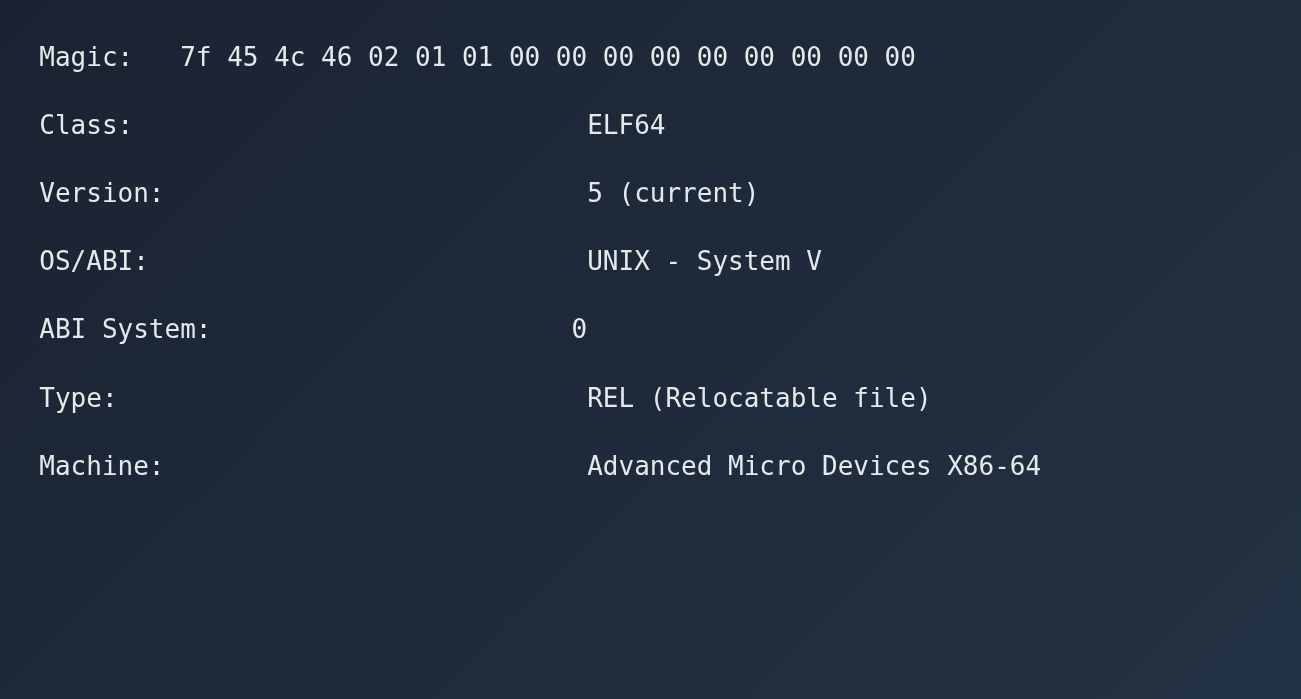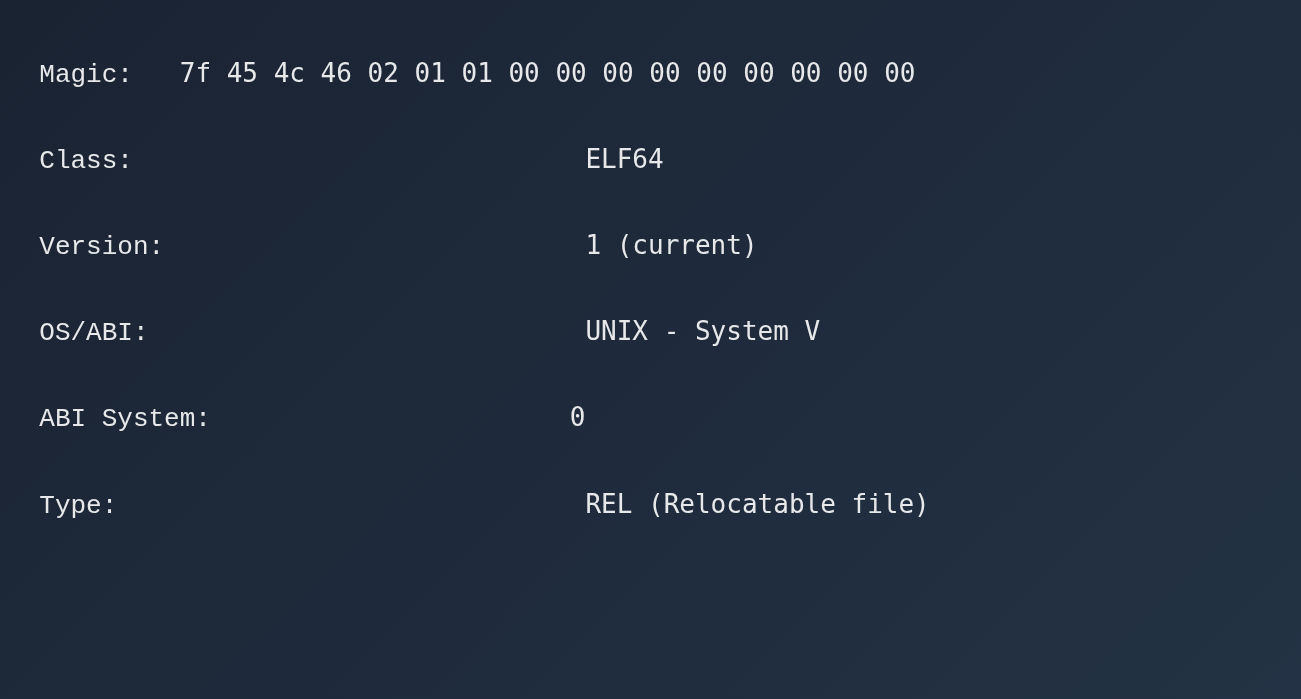--- a/index.html
+++ b/index.html
@@ -20,37 +20,36 @@
   }
   .line {
     display: block;
   }
   .indent {
     display: inline-block;
     width: 2ch;
   }
   .label {
     display: inline-block;
-    font-family: Liberation Mono, monospace;
   }
   .value {
     display: inline-block;
-    margin-top: 16px;
   }
 </style>
 </head>
 <body>
 
 <div class="terminal">
 <span class="line"><span class="indent"></span><span class="label">Magic:   </span><span class="value">7f 45 4c 46 02 01 01 00 00 00 00 00 00 00 00 00 </span></span>
 <span class="line"><span class="indent"></span><span class="label">Class:                             </span><span class="value">ELF64</span></span>
-<span class="line"><span class="indent"></span><span class="label">Version:                           </span><span class="value">1 (current)</span></span>
+<span class="line"><span class="indent"></span><span class="label">Version:                           </span><span class="value">5 (current)</span></span>
 <span class="line"><span class="indent"></span><span class="label">OS/ABI:                            </span><span class="value">UNIX - System V</span></span>
 <span class="line"><span class="indent"></span><span class="label">ABI System:                       </span><span class="value">0</span></span>
 <span class="line"><span class="indent"></span><span class="label">Type:                              </span><span class="value">REL (Relocatable file)</span></span>
+<span class="line"><span class="indent"></span><span class="label">Machine:                           </span><span class="value">Advanced Micro Devices X86-64</span></span>
 
 
 
 
 
 
 
 
 
 

